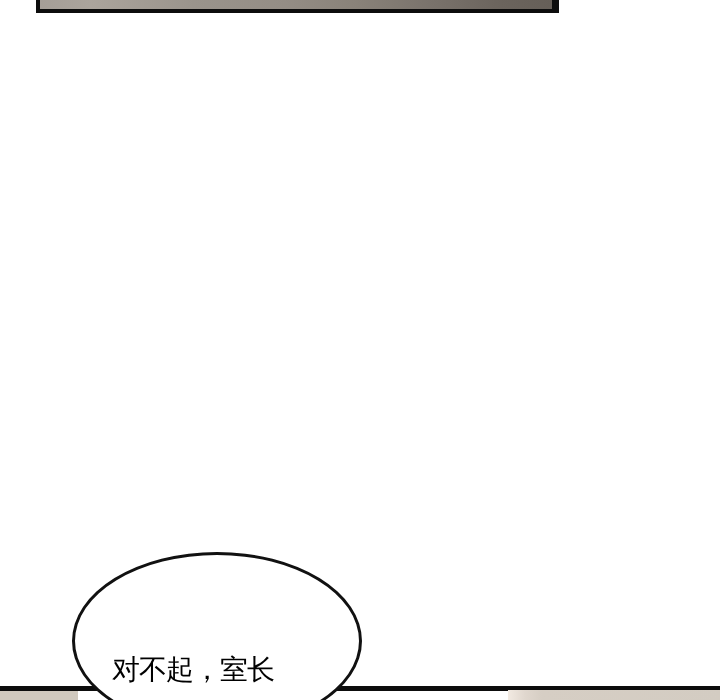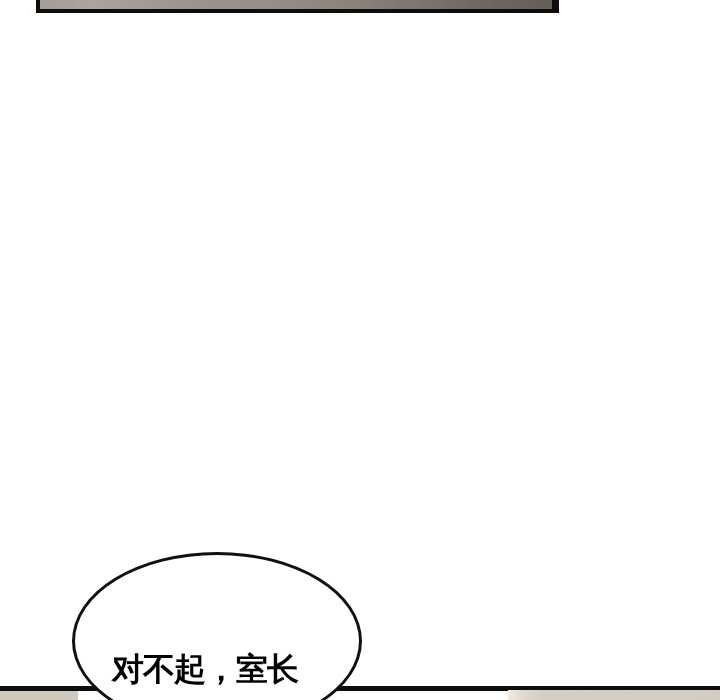--- a/index.html
+++ b/index.html
@@ -88,23 +88,23 @@
     border: 3px solid #111111;
     border-radius: 50%;
     z-index: 2;
   }
   .bubble-text {
     position: absolute;
     left: 112px;
     top: 651px;
     z-index: 3;
     color: #000000;
-    font-size: 32px;
+    font-size: 28px;
     line-height: 37px;
-    font-weight: 700;
+    font-weight: 400;
     letter-spacing: -1px;
     white-space: nowrap;
   }
 </style>
 </head>
 <body>
 
 <div class="page">
 
   <div class="top-panel-edge"></div>

